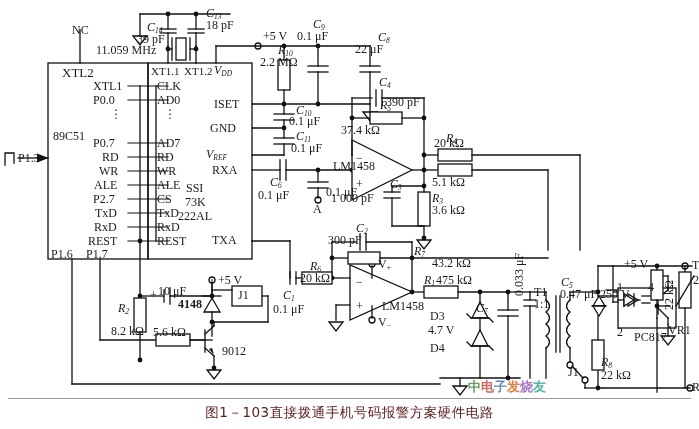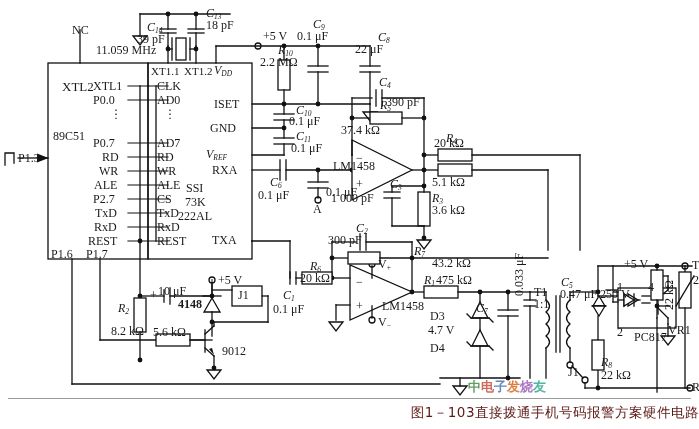--- a/index.html
+++ b/index.html
@@ -6,21 +6,21 @@
   body{font-family:"Liberation Serif", serif;}
   #sheet{position:relative;width:699px;height:429px;background:#fff;overflow:hidden;}
   #svgroot{position:absolute;left:0;top:0;width:699px;height:429px;}
   .lbl{position:absolute;font-family:"Liberation Serif", serif;color:#1a1a1a;
        white-space:nowrap;line-height:1;}
   .s13{font-size:13px;}
   .s12{font-size:12px;}
   .s11{font-size:11px;}
   .sub{font-size:7.5px;vertical-align:-2px;}
   .ital{font-style:italic;}
-  .caption{position:absolute;left:0;top:404px;width:699px;text-align:right;
+  .caption{position:absolute;left:0;top:404px;width:699px;text-align:center;
            font-family:"DejaVu Sans", sans-serif;font-size:13.5px;color:#5c1a17;
            letter-spacing:.5px;}
   .rule{position:absolute;left:8px;top:398px;width:683px;height:1px;background:#9a9a9a;}
   .wm{position:absolute;left:468px;top:378px;width:215px;height:28px;opacity:.75;
       font-family:"DejaVu Sans", sans-serif;font-size:13px;font-weight:bold;}
   .wm span{display:inline-block;}
 </style>
 </head>
 <body>
 
@@ -408,21 +408,21 @@
       <polygon points="207,370 221,370 214,379" fill="none"></polygon>
 
       <polygon points="209,349 214,355 212,348" fill="#111" stroke="none"></polygon>
 
       <line x1="252" y1="241" x2="252" y2="241"></line>
 
     </g>
   </svg>
 
   <div class="lbl s12" style="left:72px;top:24px;">NC</div>
-  <div class="lbl s13" style="left:62px;top:80px;">XTL2</div>
+  <div class="lbl s13" style="left:62px;top:66px;">XTL2</div>
   <div class="lbl s12" style="left:53px;top:130px;">89C51</div>
   <div class="lbl s12" style="left:18px;top:152px;">P1.3</div>
 
   <div class="lbl s12" style="left:93px;top:80px;">XTL1</div>
   <div class="lbl s12" style="left:93px;top:94px;">P0.0</div>
   <div class="lbl s12" style="left:110px;top:108px;">⋮</div>
   <div class="lbl s12" style="left:93px;top:137px;">P0.7</div>
   <div class="lbl s12" style="left:102px;top:151px;">RD</div>
   <div class="lbl s12" style="left:99px;top:165px;">WR</div>
   <div class="lbl s12" style="left:94px;top:179px;">ALE</div>

